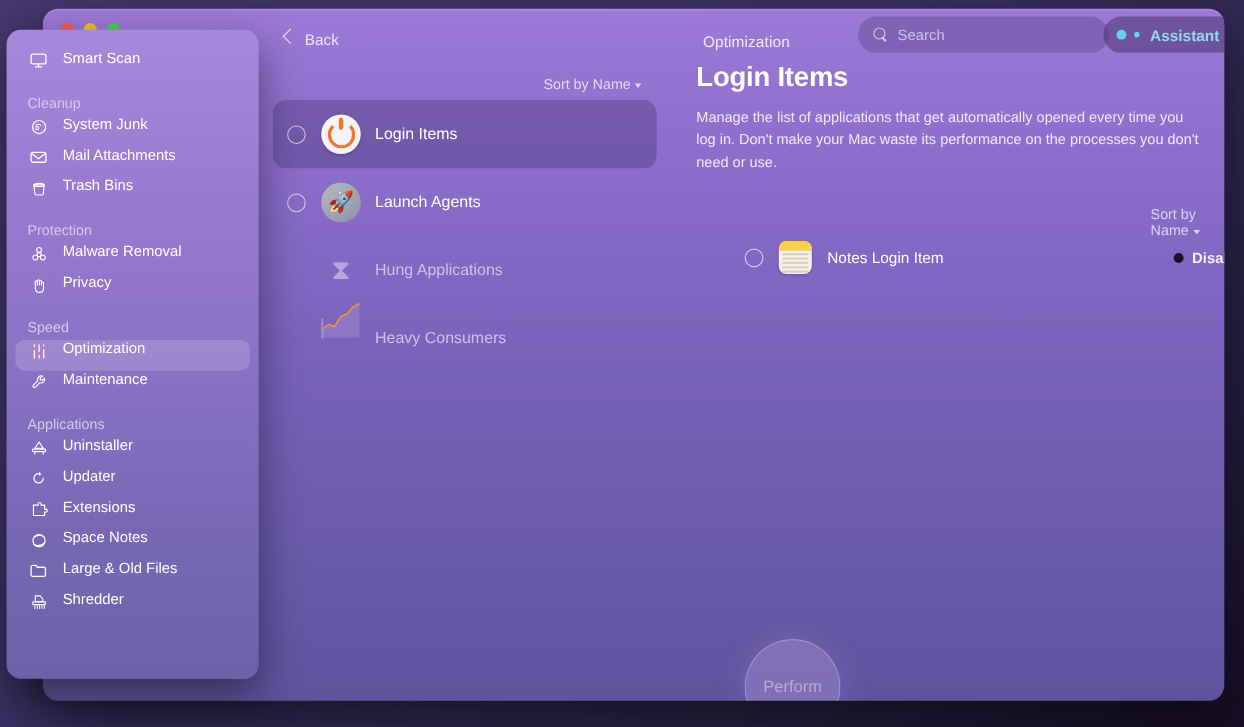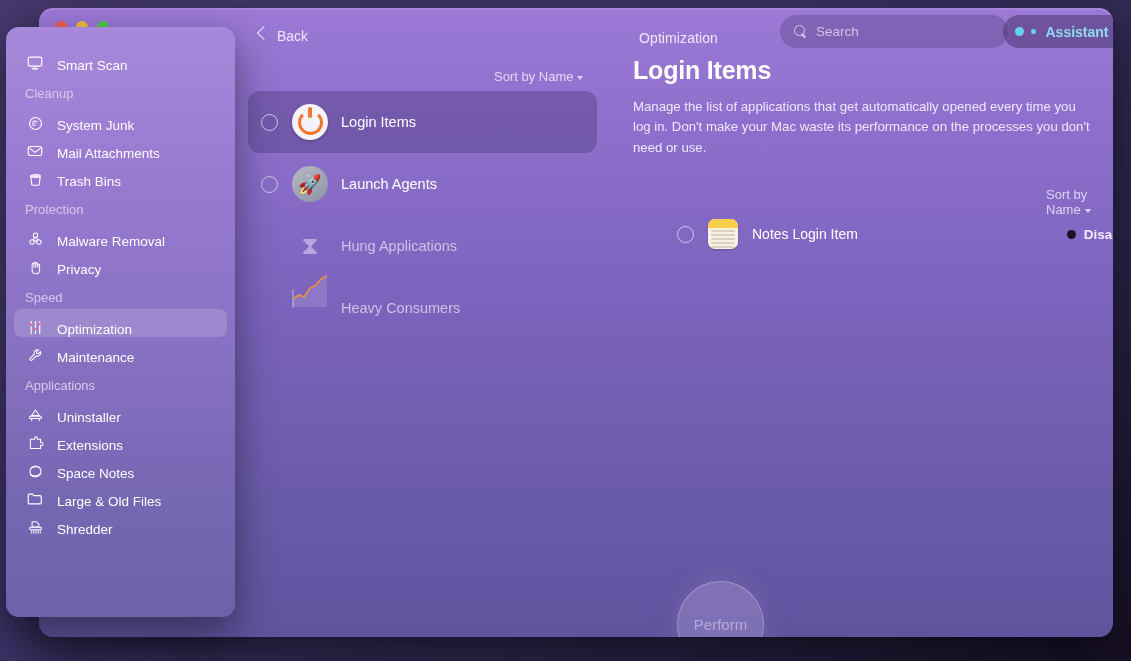--- a/index.html
+++ b/index.html
@@ -203,21 +203,21 @@
     position: absolute; left: 6px; top: 27px;
     width: 229px; height: 586px;
     border-radius: 13px;
     background: linear-gradient(180deg, #a788da 0%, #9a7ad1 25%, #8771c2 55%, #7667b2 80%, #6d62a9 100%);
     box-shadow: 0 16px 40px rgba(0,0,0,0.45);
     padding-top: 4px;
     overflow: hidden;
   }
   .sb-group { color: #d6c9ee; font-size: 13px; padding: 13px 0 4px 19px; }
   .sb-item {
-    display: flex; align-items: flex-end; gap: 12px;
+    display: flex; align-items: flex-start; gap: 12px;
     height: 28px; margin: 0 8px; padding-left: 11px;
     border-radius: 8px;
   }
   .sb-item.active { background: rgba(255,255,255,0.16); }
   .sb-label { color: #ffffff; font-size: 13.5px; }
   .sb-icon { width: 20px; height: 20px; flex: none; display:flex; align-items:center; justify-content:center; }
   .sb-icon svg { display: block; }
 </style>
 </head>
 <body>
@@ -426,20 +426,29 @@
             <path d="M10 3.5l4.5 6.5h-9z" fill="none" stroke="#fff" stroke-width="1.2"></path>
             <rect x="3" y="11" width="14" height="2.6" rx="1" fill="none" stroke="#fff" stroke-width="1.2"></rect>
             <path d="M5.5 13.6v2.6M14.5 13.6v2.6" stroke="#fff" stroke-width="1.2" stroke-linecap="round"></path>
           </svg>
       </span>
       <span class="sb-label">Uninstaller</span>
     </div>
     <div class="sb-item">
       <span class="sb-icon">
         <svg width="17" height="17" viewBox="0 0 20 20">
+            <path d="M14.5 9A5 5 0 1 1 10 4.2" fill="none" stroke="#fff" stroke-width="1.3" stroke-linecap="round"></path>
+            <path d="M10 2.2l2.6 2.3L10 6.6z" fill="#fff"></path>
+          </svg>
+      </span>
+      <span class="sb-label">Updater</span>
+    </div>
+    <div class="sb-item">
+      <span class="sb-icon">
+        <svg width="17" height="17" viewBox="0 0 20 20">
             <path d="M4 5h5V3.8a1.6 1.6 0 0 1 3.2 0V5H16v4.2h1.2a1.6 1.6 0 0 1 0 3.2H16V16H4z" fill="none" stroke="#fff" stroke-width="1.2"></path>
           </svg>
       </span>
       <span class="sb-label">Extensions</span>
     </div>
 
     <div class="sb-item">
       <span class="sb-icon">
         <svg width="17" height="17" viewBox="0 0 20 20">
             <circle cx="10" cy="10" r="6.5" fill="none" stroke="#fff" stroke-width="1.3"></circle>

